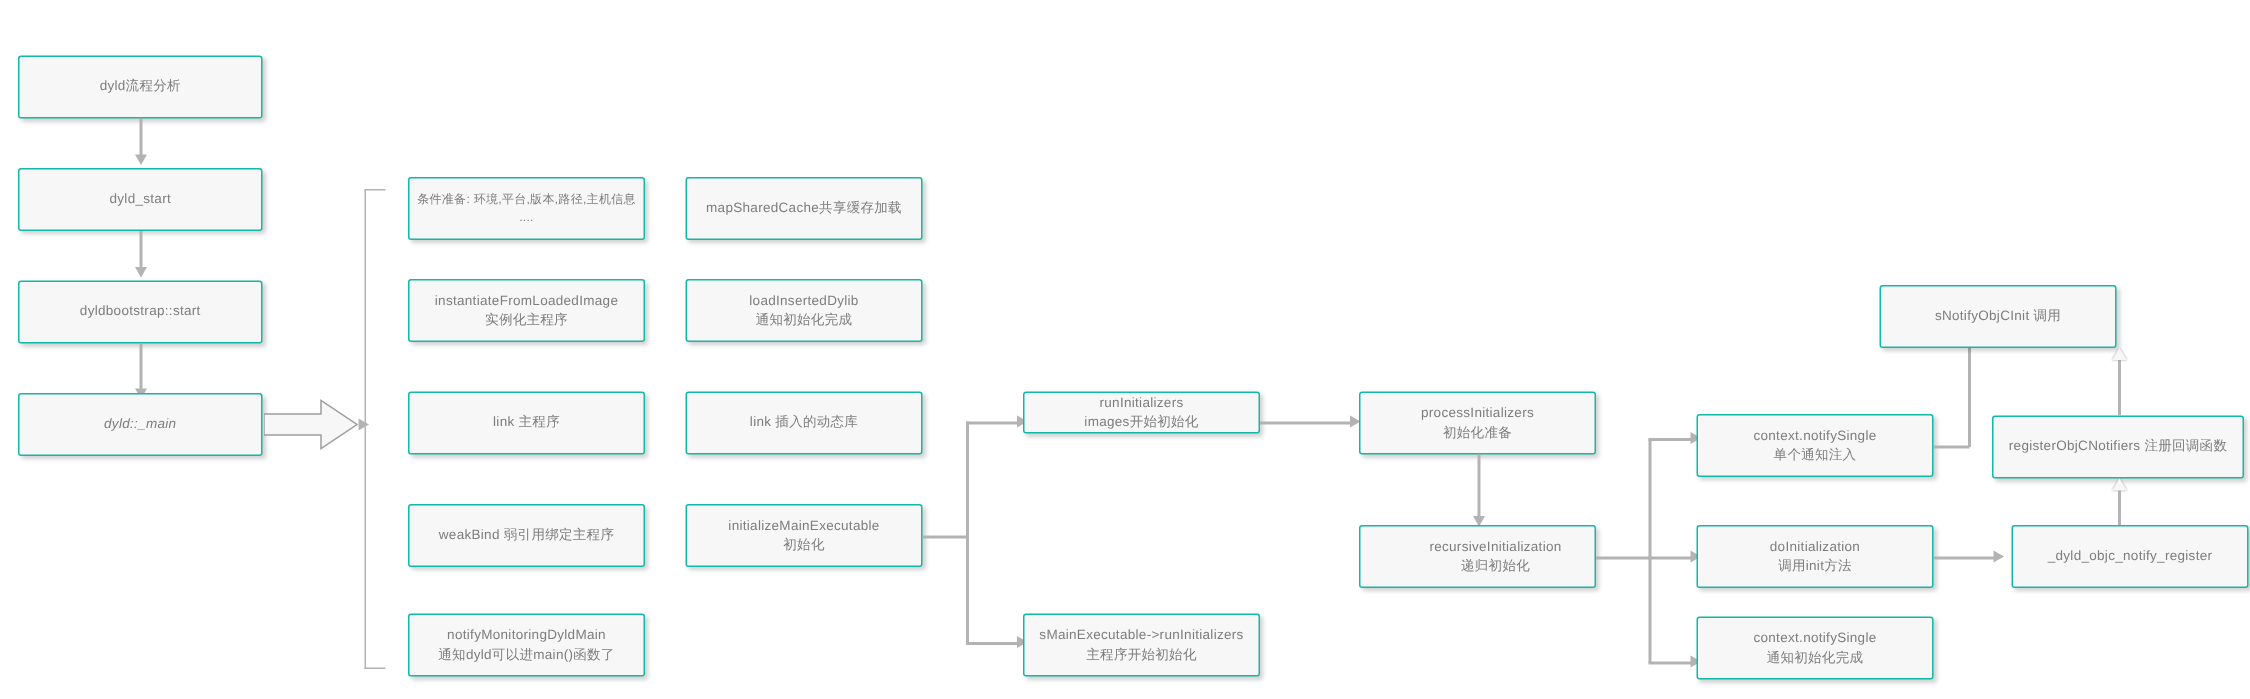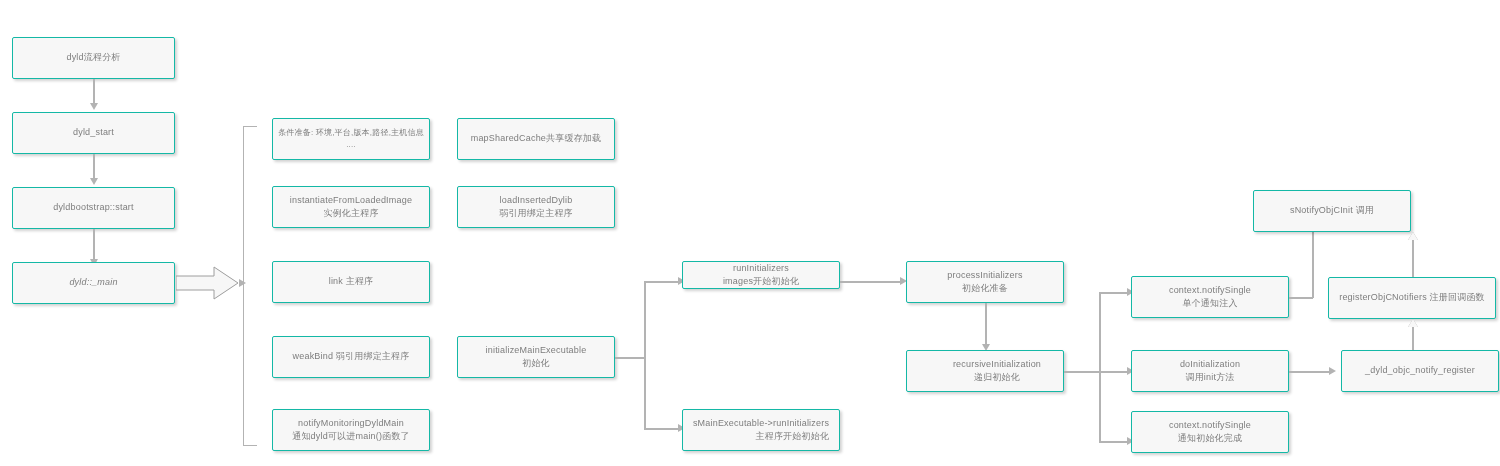--- a/index.html
+++ b/index.html
@@ -114,37 +114,38 @@
   <div class="node" style="left:272px; top:261px; width:158px; height:42px;">link 主程序</div>
 
   <div class="node" style="left:272px; top:336px; width:158px; height:42px;">weakBind 弱引用绑定主程序</div>
 
   <div class="node" style="left:457px; top:118px; width:158px; height:42px;">mapSharedCache共享缓存加载</div>
 
   <div class="node" style="left:272px; top:409px; width:158px; height:42px;">notifyMonitoringDyldMain
 通知dyld可以进main()函数了</div>
 
   <div class="node" style="left:457px; top:186px; width:158px; height:42px;">loadInsertedDylib
-弱引用绑定主程序</div>
+通知初始化完成</div>
 
+  <div class="node" style="left:457px; top:261px; width:158px; height:42px;">link 插入的动态库</div>
 
   <div class="node" style="left:457px; top:336px; width:158px; height:42px;">initializeMainExecutable
 初始化</div>
 
   <div class="edge h" style="left:615px; top:357px; width:30px;"></div>
   <div class="edge v" style="left:644px; top:281px; height:148px;"></div>
   <div class="edge h" style="left:644px; top:281px; width:36px;"></div>
   <div class="arrow right" style="left:678px; top:277px;"></div>
   <div class="edge h" style="left:644px; top:428px; width:36px;"></div>
   <div class="arrow right" style="left:678px; top:424px;"></div>
 
   <div class="node" style="left:682px; top:261px; width:158px; height:28px;">runInitializers
 images开始初始化</div>
 
-  <div class="node" style="left:682px; top:409px; width:158px; height:42px;text-align:right;">sMainExecutable-&gt;runInitializers
+  <div class="node" style="left:682px; top:409px; width:158px; height:42px;">sMainExecutable-&gt;runInitializers
 主程序开始初始化</div>
 
   <div class="edge h" style="left:840px; top:281px; width:62px;"></div>
   <div class="arrow right" style="left:900px; top:277px;"></div>
 
   <div class="node" style="left:906px; top:261px; width:158px; height:42px;">processInitializers
 初始化准备</div>
 
   <div class="edge v" style="left:985px; top:303px; height:42px;"></div>
   <div class="arrow down" style="left:982px; top:344px;"></div>

